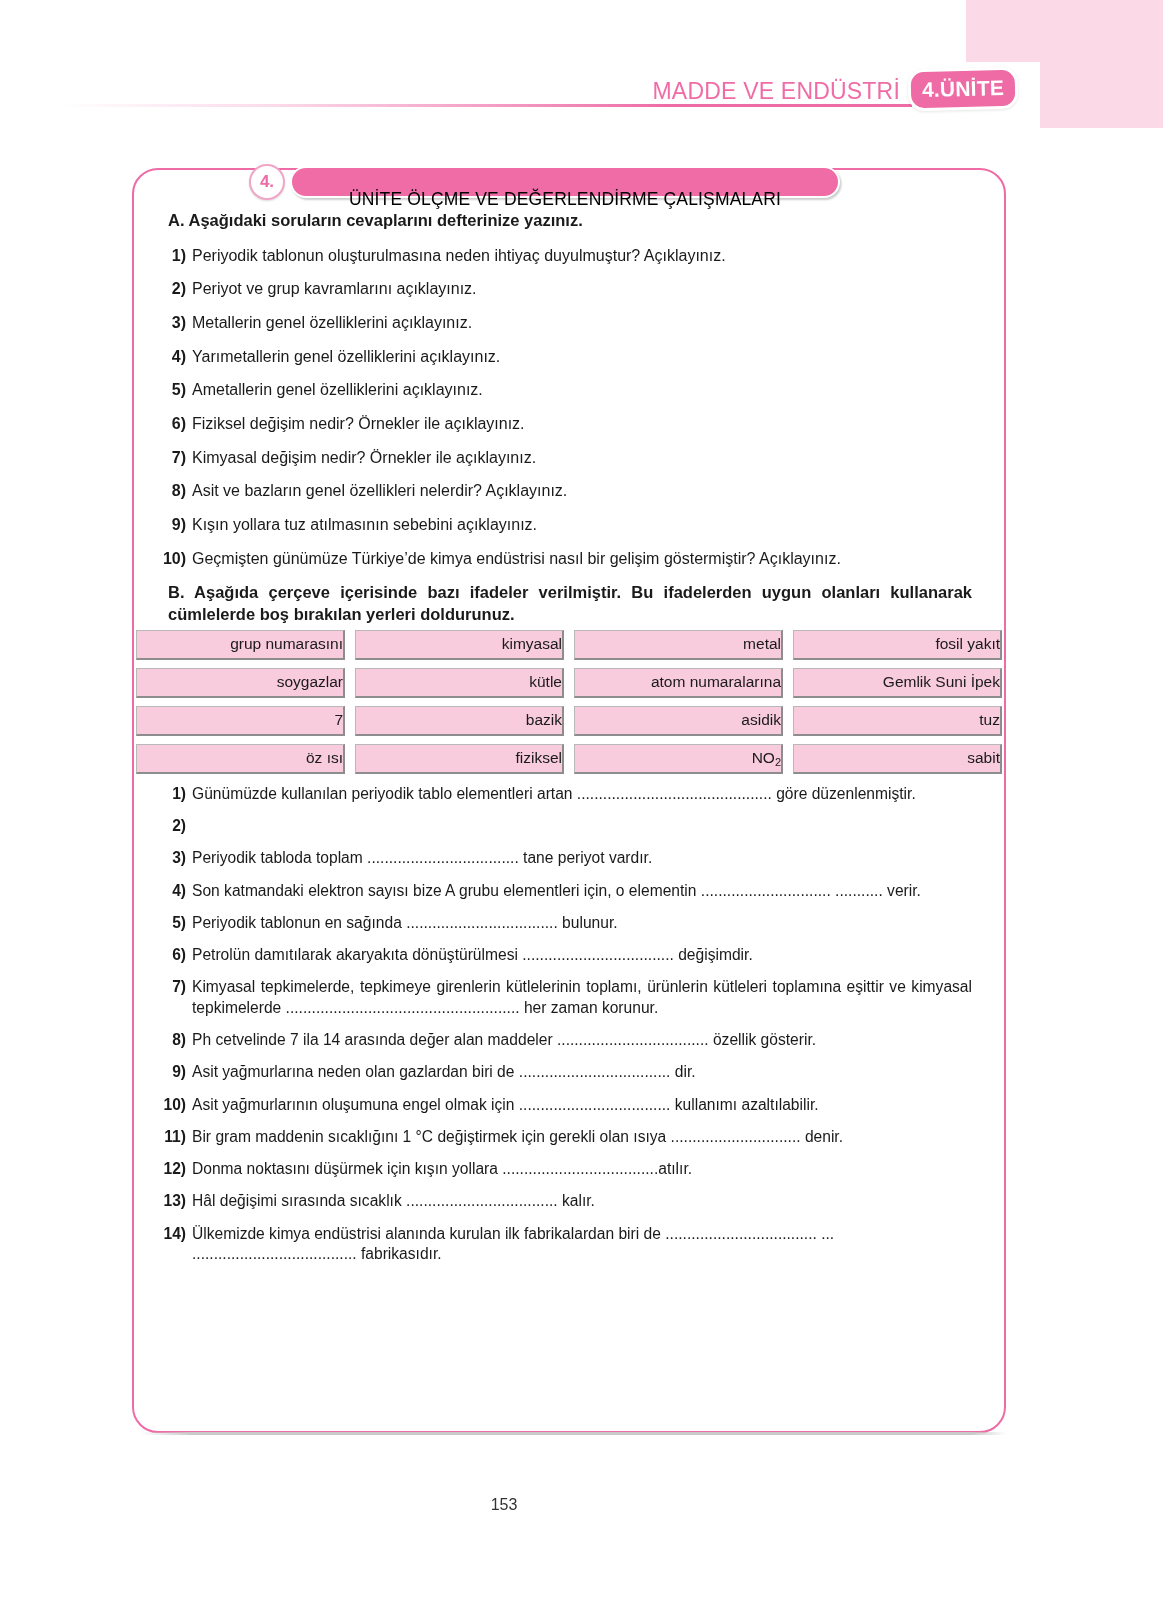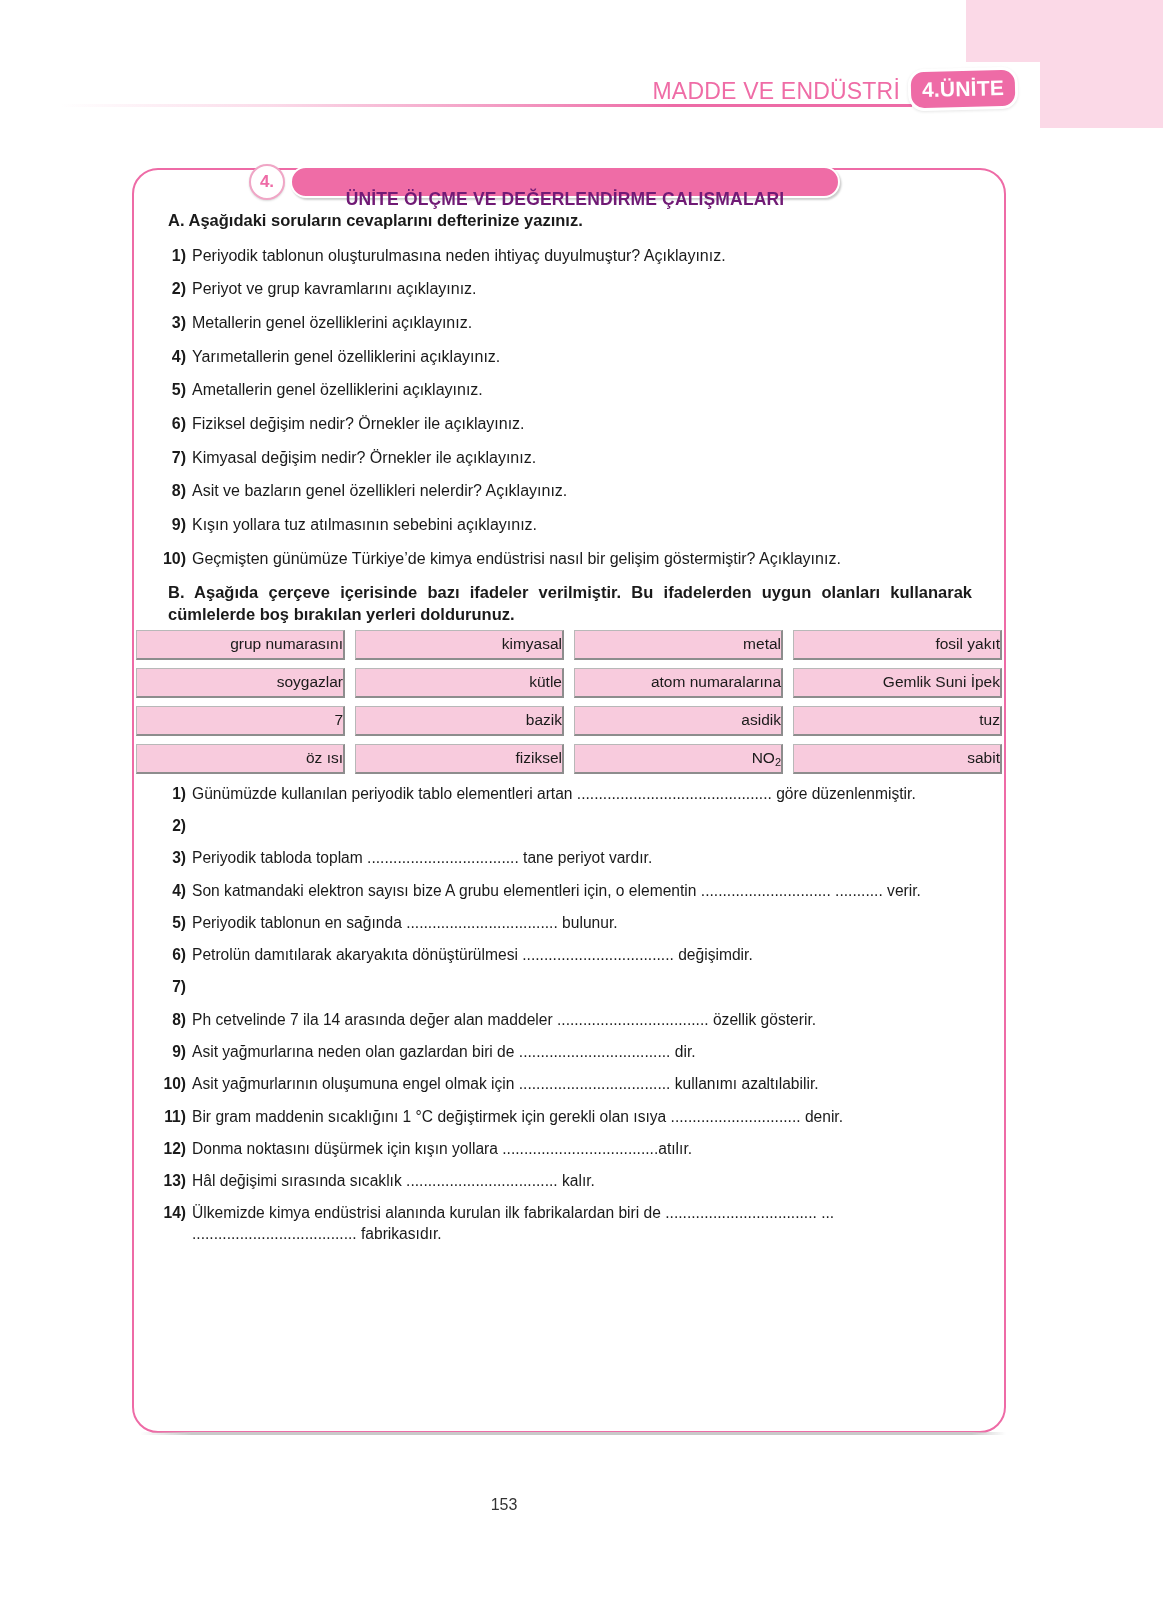--- a/index.html
+++ b/index.html
@@ -86,23 +86,23 @@
     position: absolute;
     top: 166px; left: 290px;
     width: 550px; height: 32px;
     background: #ef6ca6;
     border: 2px solid #ffffff;
     border-radius: 16px;
     display: flex; align-items: center; justify-content: center;
     box-shadow: 1.5px 2px 2px rgba(0,0,0,.20);
   }
   .title-band span {
-    color: #701a75;
+    color: #000000;
     font-size: 17.5px;
-    font-weight: bold;
+    font-weight: normal;
     letter-spacing: .15px;
     white-space: nowrap;
     margin-top: 35px;
   }
   .title-circle {
     position: absolute;
     top: 164px; left: 249px;
     width: 36px; height: 36px;
     border-radius: 50%;
     background: #ffffff;
@@ -337,20 +337,21 @@
       <div class="fill-row">
         <div class="fill-num">5)</div>
         <div class="fill-text">Periyodik tablonun en sağında ................................... bulunur.</div>
       </div>
       <div class="fill-row">
         <div class="fill-num">6)</div>
         <div class="fill-text">Petrolün damıtılarak akaryakıta dönüştürülmesi ................................... değişimdir.</div>
       </div>
       <div class="fill-row">
         <div class="fill-num">7)</div>
+        <div class="fill-text justify">Kimyasal tepkimelerde, tepkimeye girenlerin kütlelerinin toplamı, ürünlerin kütleleri toplamına eşittir ve kimyasal tepkimelerde ......................................................  her zaman korunur.</div>
       </div>
       <div class="fill-row">
         <div class="fill-num">8)</div>
         <div class="fill-text">Ph cetvelinde 7 ila 14 arasında değer alan maddeler ................................... özellik gösterir.</div>
       </div>
       <div class="fill-row">
         <div class="fill-num">9)</div>
         <div class="fill-text">Asit yağmurlarına neden olan gazlardan biri de ................................... dir.</div>
       </div>
       <div class="fill-row">

